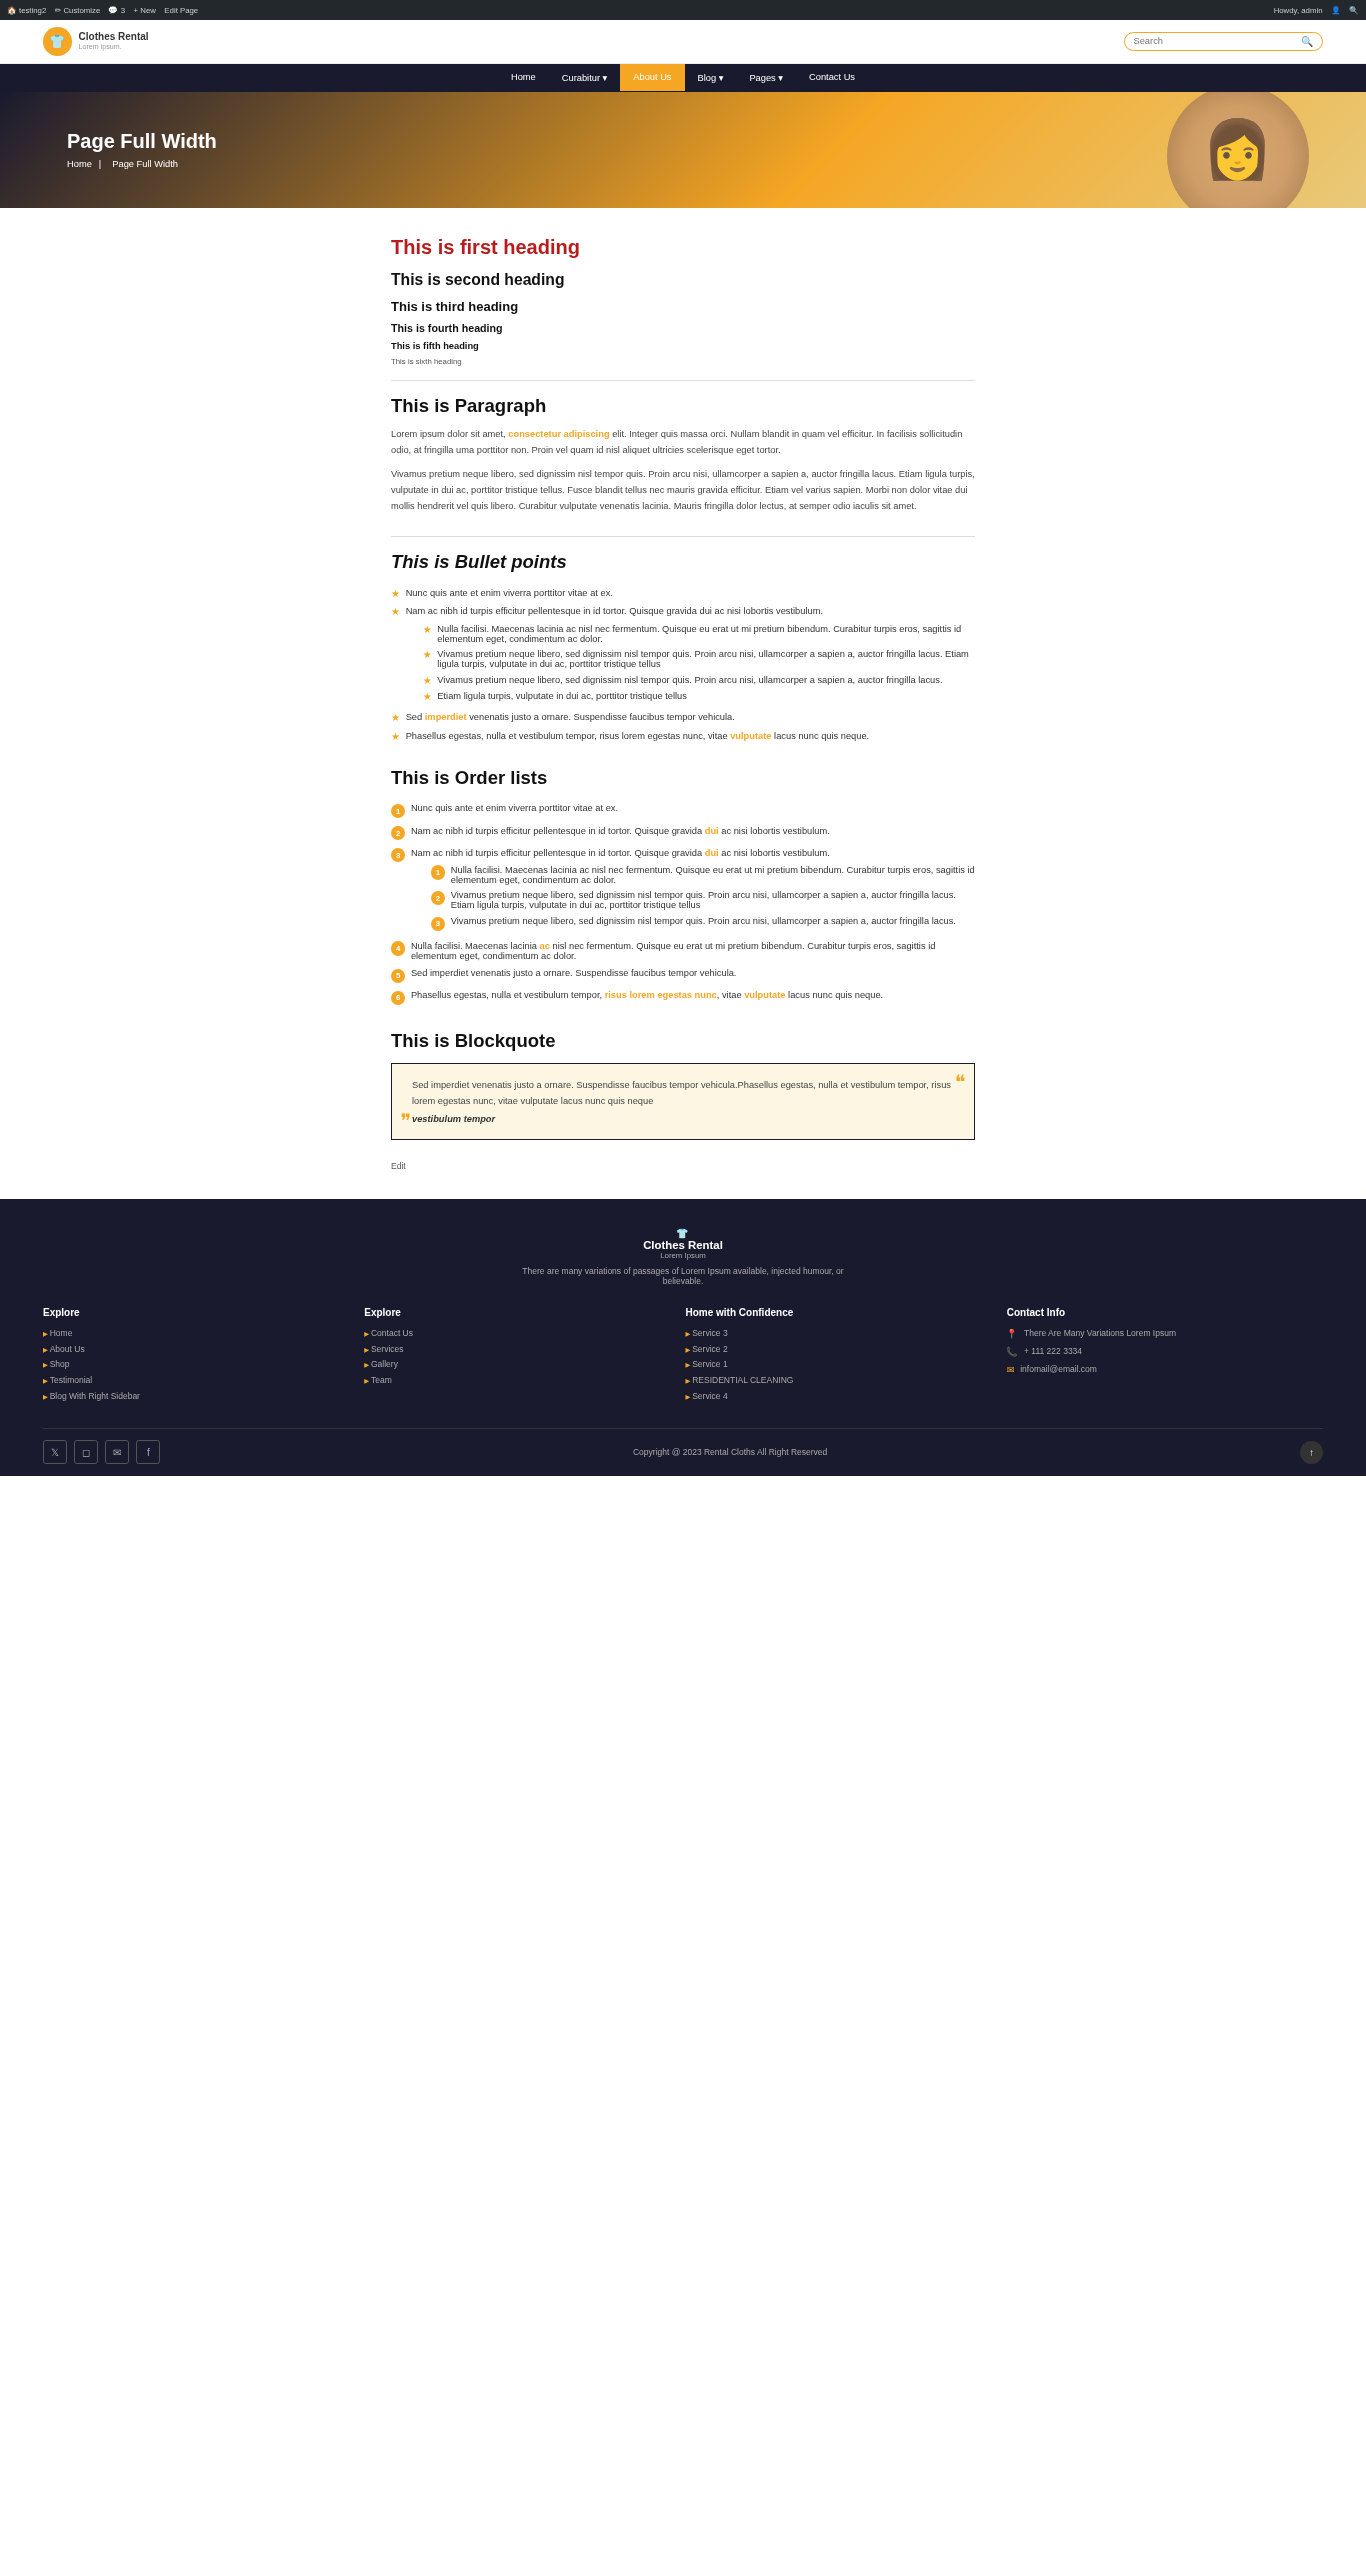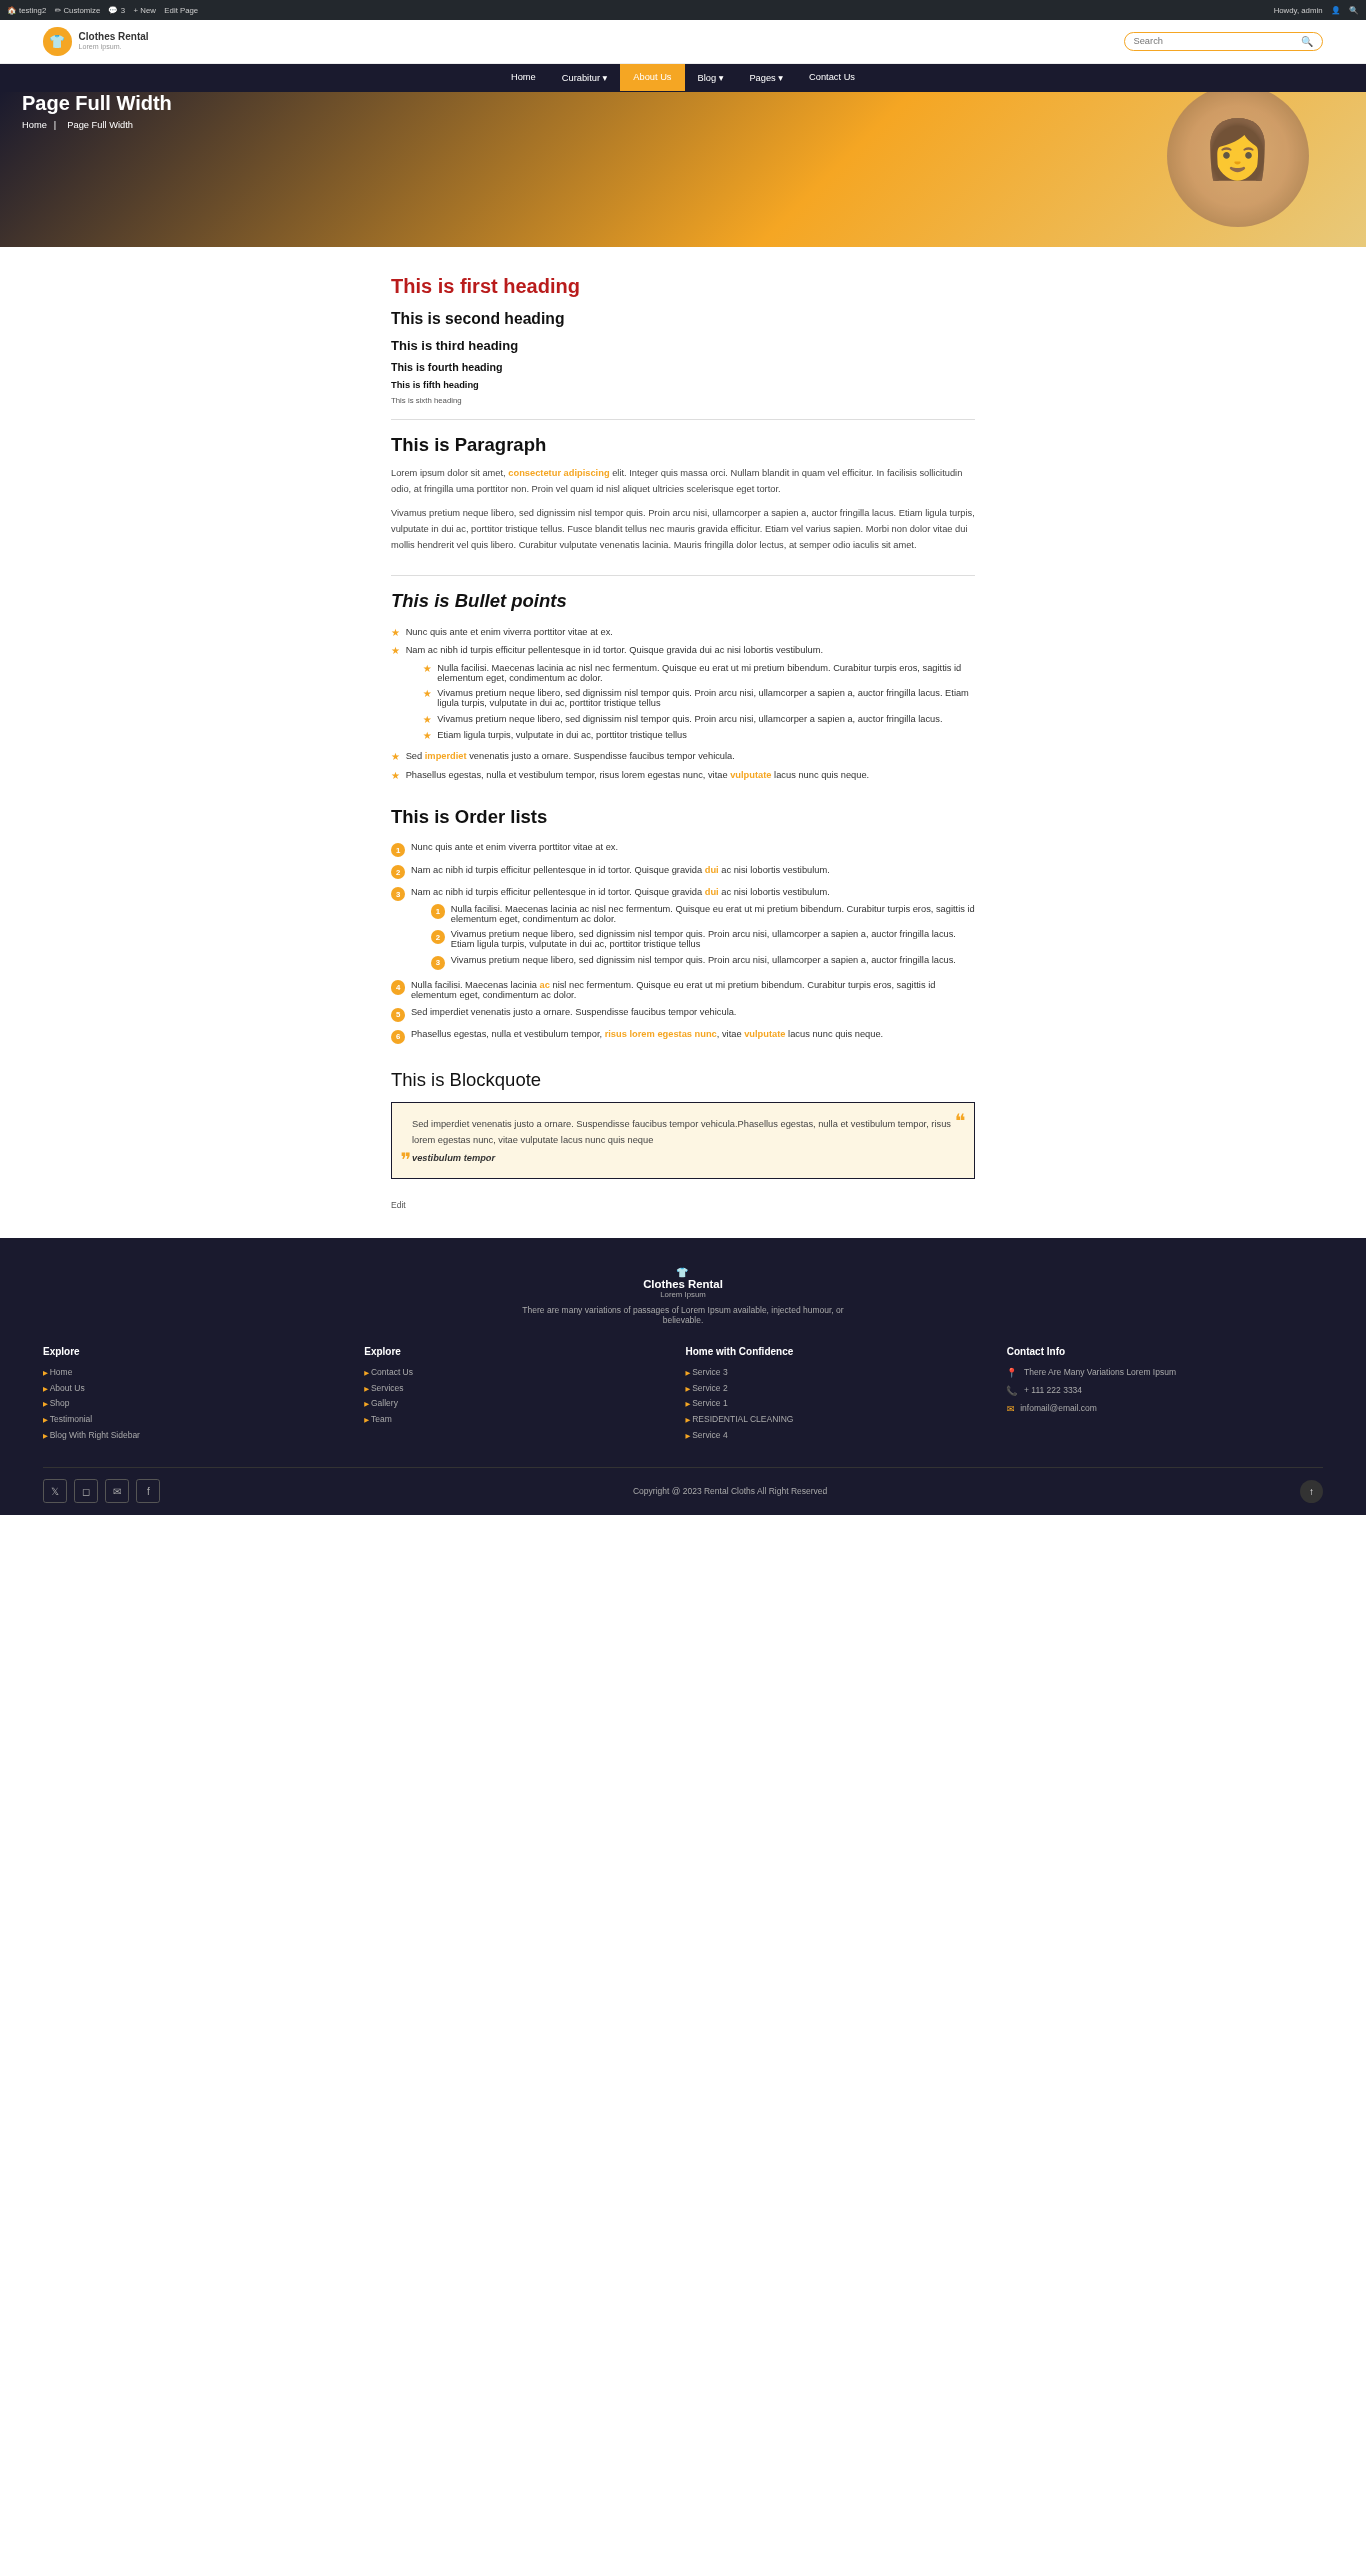--- a/index.html
+++ b/index.html
@@ -95,24 +95,24 @@
       font-size: 9.3px;
       padding: 8.5px 13px;
       display: block;
     }
     .main-nav ul li.active a { background: #f5a623; }
 
     
     .hero-section {
       background: linear-gradient(135deg, #1a1a2e 0%, #f5a623 60%, #e8c97a 100%);
       position: relative;
-      height: 155px;
-      display: flex;
-      align-items: flex-start;
-      padding: 0 22px;
+      height: 116px;
+      display: flex;
+      align-items: center;
+      padding: 0 67px;
       overflow: hidden;
     }
     .hero-content { z-index: 2; }
     .hero-title {
       font-size: 20px;
       font-weight: bold;
       color: #fff;
       margin-bottom: 5.7px;
     }
     .hero-breadcrumb {
@@ -202,21 +202,21 @@
       align-items: center;
       justify-content: center;
       flex-shrink: 0;
       margin-top: 0.7px;
     }
     .order-sub { list-style: none; padding-left: 20px; margin-top: 4.3px; }
     .order-sub li { display: flex; align-items: flex-start; gap: 5.7px; padding: 2.8px 0; font-size: 9.3px; }
 
     
     .blockquote-section { margin-bottom: 21.4px; }
-    .blockquote-section h2 { font-size: 18.5px; font-weight: normal; margin-bottom: 11.4px; color: #111; }
+    .blockquote-section h2 { font-size: 18.5px; font-weight: bold; margin-bottom: 11.4px; color: #111; }
     .blockquote-box {
       border: 1.4px solid #1a1a2e;
       background: #fdf6e3;
       padding: 14.2px 20px;
       position: relative;
     }
     .blockquote-box::before {
       content: '❝';
       position: absolute;
       top: 5.7px;

